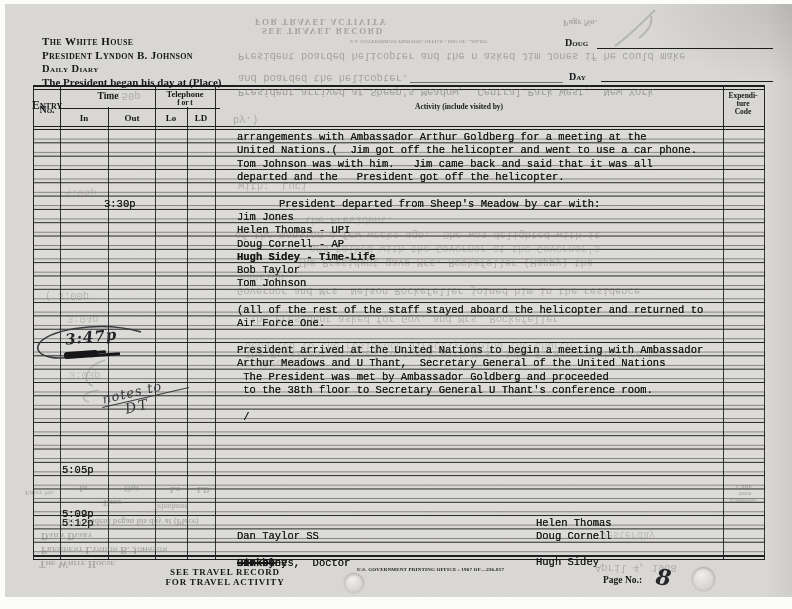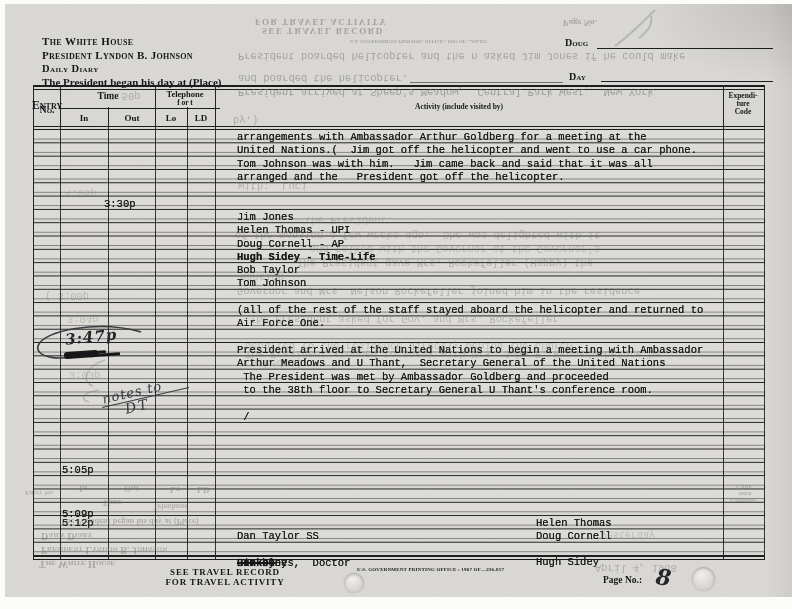--- a/index.html
+++ b/index.html
@@ -104,25 +104,26 @@
       <div class="row" style="top: 125.5px;">
         <span class="t-act">arrangements with Ambassador Arthur Goldberg for a meeting at the</span>
       </div>
       <div class="row" style="top: 138.812px;">
         <span class="t-act">United Nations.(  Jim got off the helicopter and went to use a car phone.</span>
       </div>
       <div class="row" style="top: 152.125px;">
         <span class="t-act">Tom Johnson was with him.   Jim came back and said that it was all</span>
       </div>
       <div class="row" style="top: 165.438px;">
-        <span class="t-act">arranged and the   President got off the helicopter.</span>
+        <span class="t-act">departed and the   President got off the helicopter.</span>
       </div>
       <div class="row" style="top: 178.75px;"></div>
       <div class="row" style="top: 192.062px; margin-left: 42px;">
         <span class="t-in">3:30p</span>
+        <span class="t-act">President departed from Sheep's Meadow by car with:</span>
       </div>
       <div class="row" style="top: 205.375px;">
         <span class="t-act">Jim Jones</span>
       </div>
       <div class="row" style="top: 218.688px;">
         <span class="t-act">Helen Thomas - UPI</span>
       </div>
       <div class="row" style="top: 232px;">
         <span class="t-act">Doug Cornell - AP</span>
       </div>

